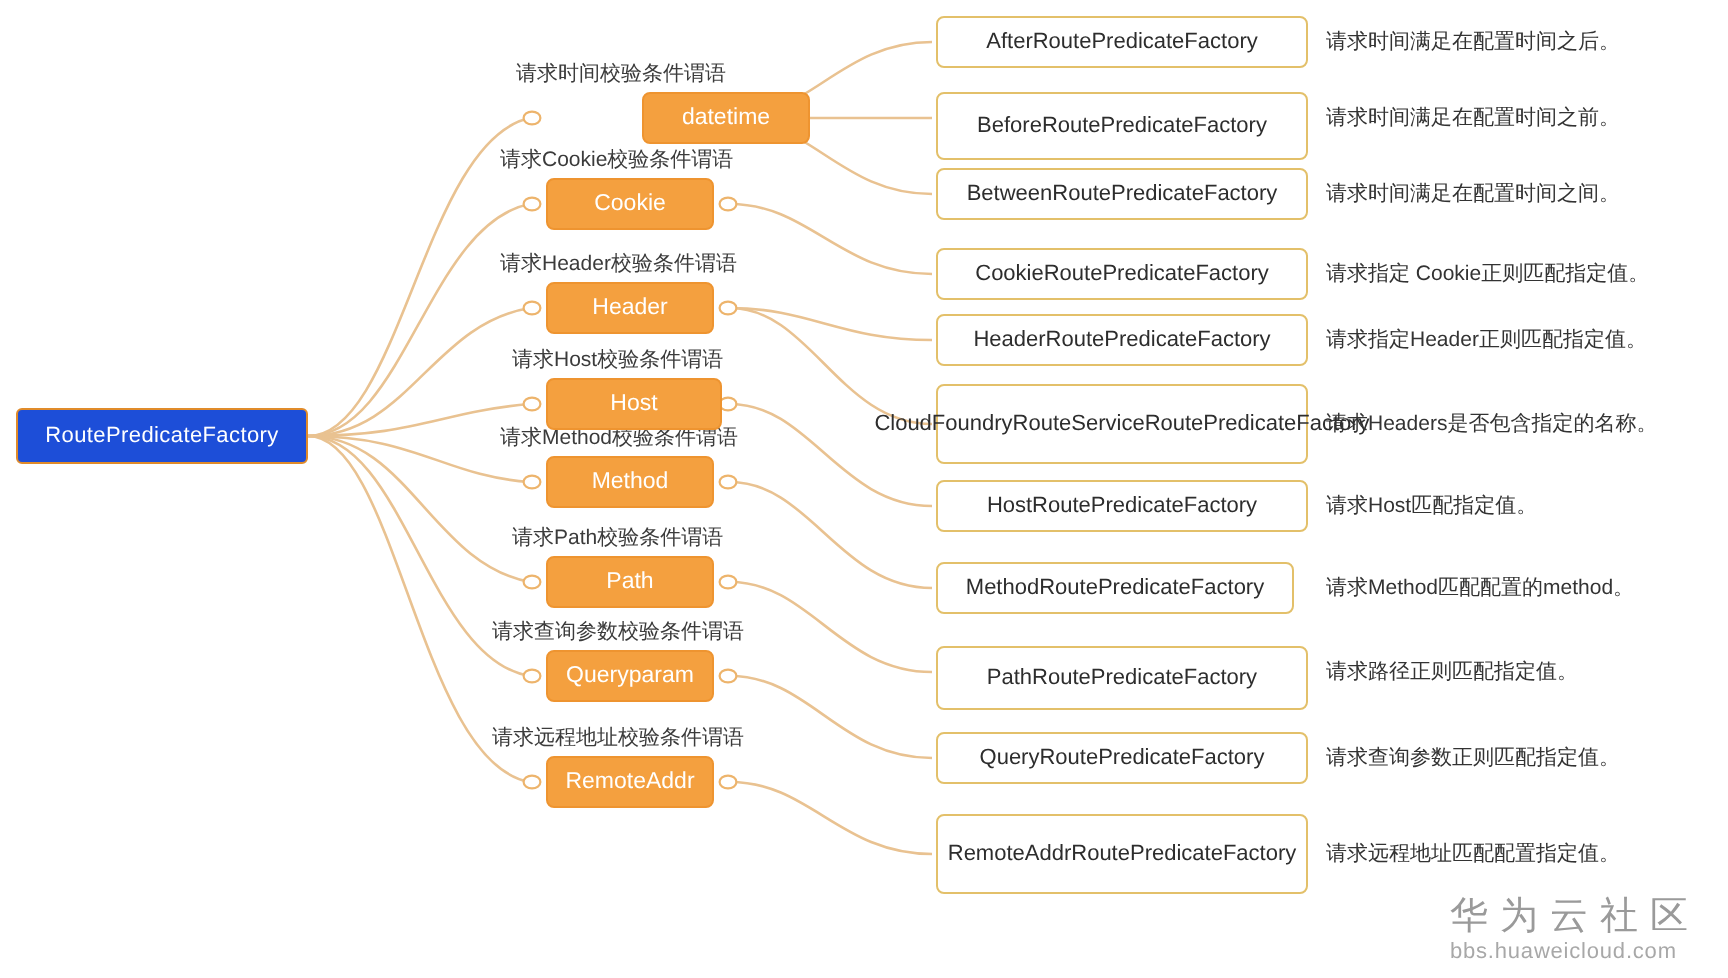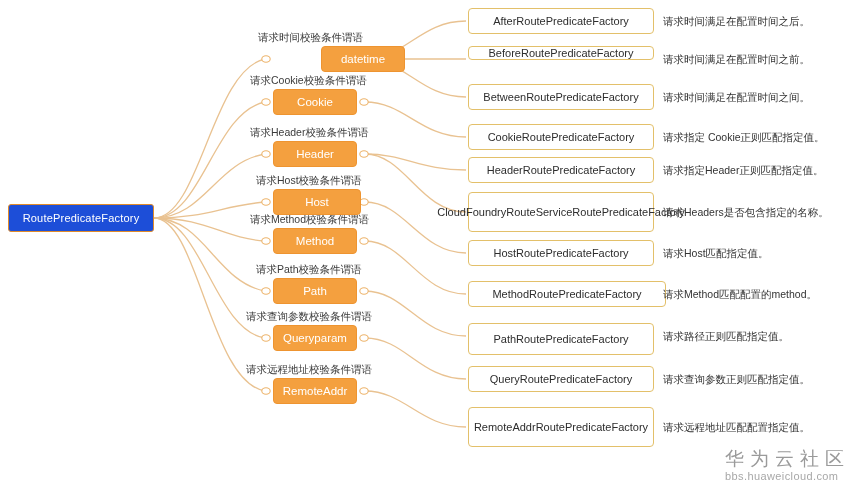--- a/index.html
+++ b/index.html
@@ -184,39 +184,39 @@
   <div class="branch-node" style="left:273px;top:325px;width:84px;height:26px;">
       <span>Queryparam</span>
     </div>
   <div class="branch-node" style="left:273px;top:378px;width:84px;height:26px;">
       <span>RemoteAddr</span>
     </div>
 
   <div class="leaf-box" style="left:468px;top:8px;width:186px;height:26px;">
       <span>AfterRoutePredicateFactory</span>
     </div>
-  <div class="leaf-box" style="left:468px;top:46px;width:186px;height:14px;">
+  <div class="leaf-box" style="left:468px;top:46px;width:186px;height:34px;">
       <span>BeforeRoutePredicateFactory</span>
     </div>
   <div class="leaf-box" style="left:468px;top:84px;width:186px;height:26px;">
       <span>BetweenRoutePredicateFactory</span>
     </div>
   <div class="leaf-box" style="left:468px;top:124px;width:186px;height:26px;">
       <span>CookieRoutePredicateFactory</span>
     </div>
   <div class="leaf-box" style="left:468px;top:157px;width:186px;height:26px;">
       <span>HeaderRoutePredicateFactory</span>
     </div>
   <div class="leaf-box" style="left:468px;top:192px;width:186px;height:40px;">
       <span>CloudFoundryRouteServiceRoutePredicateFactory</span>
     </div>
   <div class="leaf-box" style="left:468px;top:240px;width:186px;height:26px;">
       <span>HostRoutePredicateFactory</span>
     </div>
-  <div class="leaf-box" style="left:468px;top:281px;width:198px;height:26px;">
+  <div class="leaf-box" style="left:468px;top:281px;width:179px;height:26px;">
       <span>MethodRoutePredicateFactory</span>
     </div>
   <div class="leaf-box" style="left:468px;top:323px;width:186px;height:32px;">
       <span>PathRoutePredicateFactory</span>
     </div>
   <div class="leaf-box" style="left:468px;top:366px;width:186px;height:26px;">
       <span>QueryRoutePredicateFactory</span>
     </div>
   <div class="leaf-box" style="left:468px;top:407px;width:186px;height:40px;">
       <span>RemoteAddrRoutePredicateFactory</span>

